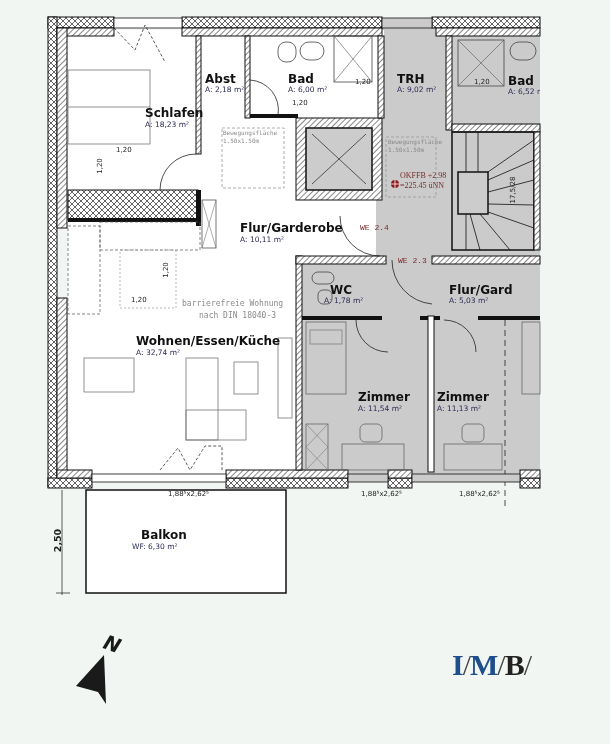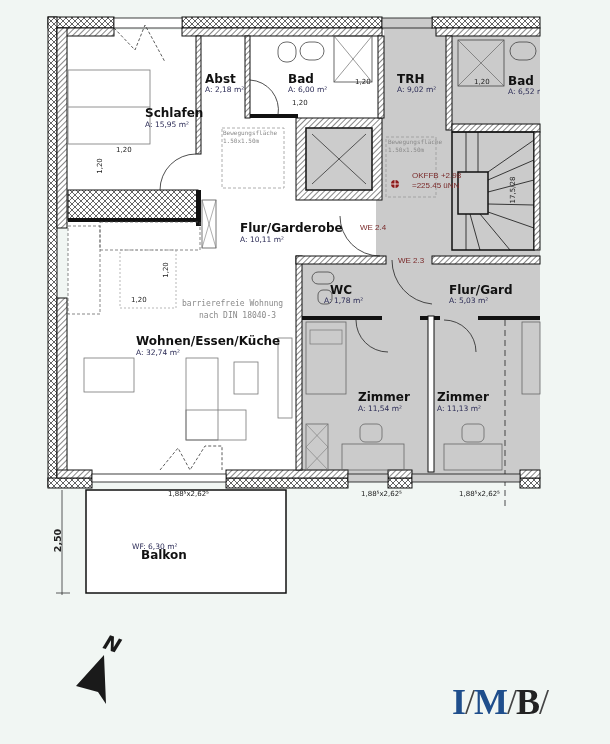--- a/index.html
+++ b/index.html
@@ -6,24 +6,24 @@
   body { width:610px; height:744px; background:#f1f6f3; position:relative; overflow:hidden;
          font-family:"Liberation Sans", sans-serif; }
   #plan { position:absolute; left:0; top:0; width:610px; height:744px; }
   .lbl { position:absolute; font-family:"DejaVu Sans", sans-serif; color:#111; white-space:nowrap; }
   .room-name { font-weight:bold; font-size:12px; }
   .room-area { font-size:7.5px; color:#2a2a55; }
   .dim { font-size:7px; color:#222; }
   .dim-big { font-size:9.5px; color:#222; }
   .note { font-size:8px; color:#8a8a8a; font-family:"DejaVu Sans Mono", monospace; }
   .note-sm { font-size:6px; color:#8a8a8a; font-family:"DejaVu Sans Mono", monospace; }
-  .we { font-size:8px; color:#7a2a2a; font-family:Liberation Sans, sans-serif; }
-  .level { font-size:8px; color:#7a2a2a; font-family:Liberation Sans, sans-serif; line-height:10px;margin-left:12px; }
-  .logo { position:absolute; left:452px; top:681px; font-family:"Liberation Serif", serif;
-          font-size:36px; font-weight:bold; letter-spacing:-1px; }
+  .we { font-size:8px; color:#7a2a2a; font-family:Liberation Mono, monospace; }
+  .level { font-size:8px; color:#7a2a2a; font-family:Liberation Serif, serif; line-height:10px; }
+  .logo { position:absolute; left:452px; top:648px; font-family:"Liberation Serif", serif;
+          font-size:30px; font-weight:bold; letter-spacing:-1px; }
   .logo .i, .logo .m { color:#1f4e8c; }
   .logo .b { color:#222; }
   .logo .sl { color:#444; font-weight:normal; }
   .north { position:absolute; left:76px; top:630px; }
 </style>
 </head>
 <body>
 
 <svg id="plan" viewBox="0 0 610 744" xmlns="http://www.w3.org/2000/svg">
   <defs>
@@ -159,42 +159,42 @@
 
   <rect x="86" y="490" width="200" height="103" fill="#fff" stroke="#111" stroke-width="1.5"></rect>
   <line x1="62" y1="490" x2="62" y2="595" stroke="#333" stroke-width="0.8"></line>
   <line x1="56" y1="593" x2="70" y2="593" stroke="#333" stroke-width="0.8"></line>
 
   <circle cx="395" cy="184" r="4" fill="#8b1a1a"></circle>
   <path d="M395,180 L395,188 M391,184 L399,184" stroke="#fff" stroke-width="0.8"></path>
 </svg>
 
 <div class="lbl room-name" style="left:145px;top:106px;">Schlafen</div>
-<div class="lbl room-area" style="left:145px;top:120px;">A: 15,95 m²</div>
+<div class="lbl room-area" style="left:145px;top:120px;">A: 18,23 m²</div>
 <div class="lbl room-name" style="left:205px;top:72px;">Abst</div>
 <div class="lbl room-area" style="left:205px;top:85px;">A: 2,18 m²</div>
 <div class="lbl room-name" style="left:288px;top:72px;">Bad</div>
 <div class="lbl room-area" style="left:288px;top:85px;text-align:right;">A: 6,00 m²</div>
 <div class="lbl room-name" style="left:397px;top:72px;">TRH</div>
 <div class="lbl room-area" style="left:397px;top:85px;">A: 9,02 m²</div>
 <div class="lbl room-name" style="left:508px;top:74px;">Bad</div>
 <div class="lbl room-area" style="left:508px;top:87px;width:32px;overflow:hidden;">A: 6,52 m²</div>
 <div class="lbl room-name" style="left:240px;top:221px;">Flur/Garderobe</div>
 <div class="lbl room-area" style="left:240px;top:235px;text-align:right;">A: 10,11 m²</div>
 <div class="lbl room-name" style="left:330px;top:283px;">WC</div>
 <div class="lbl room-area" style="left:324px;top:296px;">A: 1,78 m²</div>
 <div class="lbl room-name" style="left:449px;top:283px;">Flur/Gard</div>
 <div class="lbl room-area" style="left:449px;top:296px;">A: 5,03 m²</div>
 <div class="lbl room-name" style="left:136px;top:334px;">Wohnen/Essen/Küche</div>
 <div class="lbl room-area" style="left:136px;top:348px;">A: 32,74 m²</div>
 <div class="lbl room-name" style="left:358px;top:390px;">Zimmer</div>
 <div class="lbl room-area" style="left:358px;top:404px;">A: 11,54 m²</div>
 <div class="lbl room-name" style="left:437px;top:390px;">Zimmer</div>
 <div class="lbl room-area" style="left:437px;top:404px;">A: 11,13 m²</div>
-<div class="lbl room-name" style="left:141px;top:548px;">Balkon</div>
+<div class="lbl room-name" style="left:141px;top:528px;">Balkon</div>
 <div class="lbl room-area" style="left:125px;top:542px;margin-left:7px;">WF: 6,30 m²</div>
 
 <div class="lbl dim" style="left:116px;top:146px;">1,20</div>
 <div class="lbl dim" style="left:92px;top:162px;transform:rotate(-90deg);">1,20</div>
 <div class="lbl dim" style="left:355px;top:78px;">1,20</div>
 <div class="lbl dim" style="left:292px;top:99px;">1,20</div>
 <div class="lbl dim" style="left:474px;top:78px;">1,20</div>
 <div class="lbl dim" style="left:131px;top:296px;">1,20</div>
 <div class="lbl dim" style="left:158px;top:266px;transform:rotate(-90deg);">1,20</div>
 <div class="lbl dim" style="left:168px;top:490px;">1,88⁵x2,62⁵</div>

